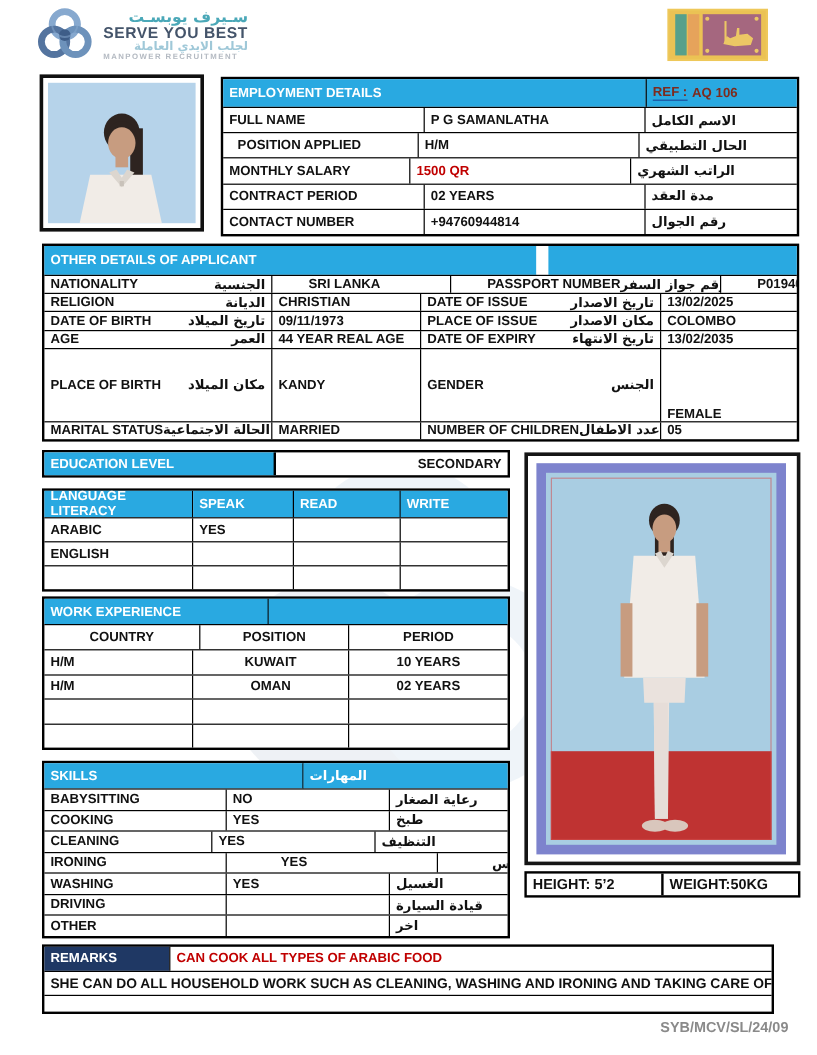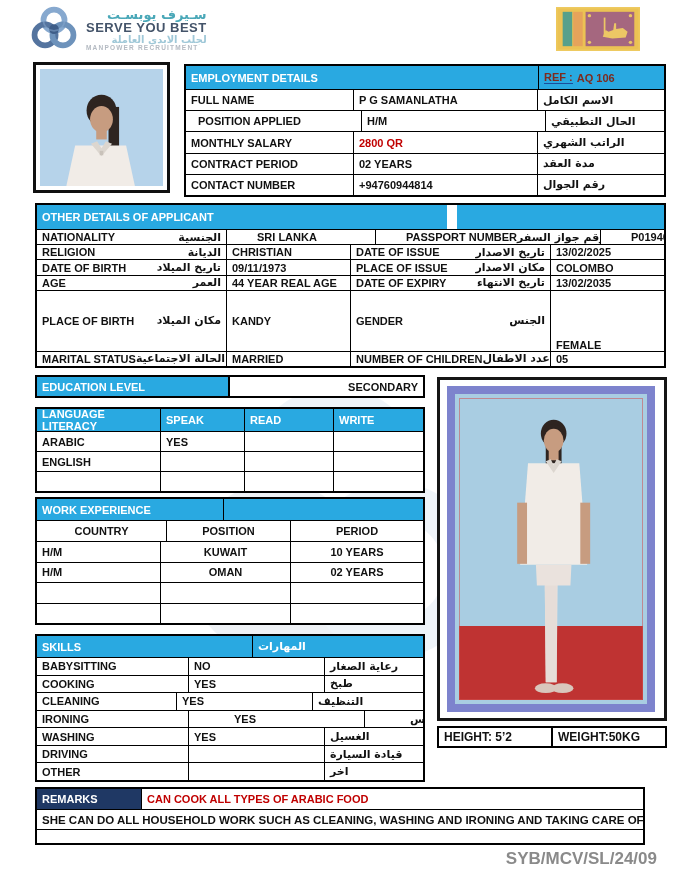--- a/index.html
+++ b/index.html
@@ -32,21 +32,21 @@
   
   .photo{position:absolute;left:437px;top:377px;width:230px;height:344px;border:3px solid #151515;
          background:#fff;box-sizing:border-box;}
   .photo-frame{position:absolute;left:7px;top:6px;right:9px;bottom:6px;background:#7d83cd;}
   .photo-inner{position:absolute;inset:8px;background:#a9cde2;overflow:hidden;}
   .photo-floor{position:absolute;left:4px;right:4px;bottom:4px;height:74px;background:#bf3332;}
   .photo-line{position:absolute;inset:4px;border:1px solid rgba(210,80,80,.55);}
   .person-full{position:absolute;left:0;right:0;bottom:4px;height:296px;}
   
   .navy{background:#1f3864;color:#fff;}
-  .footer-code{position:absolute;top:849px;right:24px;font-size:17px;color:#8a8a8a;font-weight:bold;}
+  .footer-code{position:absolute;top:849px;right:24px;font-size:12px;color:#8a8a8a;font-weight:bold;}
   .watermark{position:absolute;left:165px;top:368px;width:340px;height:340px;opacity:.07;pointer-events:none;}
   .ref-label{border-bottom:1.5px solid #1a4f9c;}
   .ref{color:#7d2b1e;font-weight:bold;font-size:11px;display:flex;gap:4px;align-items:center;}
 </style>
 </head>
 <body>
 
 <div class="page">
 
   <svg class="watermark" viewBox="0 0 64 64">
@@ -111,27 +111,27 @@
           <span>AQ 106</span>
         </span>
       </div>
     </div>
     <div class="row" style="flex:1;">
       <div class="c br" style="width:168px;">FULL NAME</div>
       <div class="c br" style="width:184px;">P G SAMANLATHA</div>
       <div class="c ar rt" style="flex:1;">الاسم الكامل</div>
     </div>
     <div class="row" style="flex:1;">
-      <div class="c br" style="width:176px;padding-left:12px;">POSITION APPLIED</div>
+      <div class="c br" style="width:163px;padding-left:12px;">POSITION APPLIED</div>
       <div class="c br" style="width:184px;">H/M</div>
       <div class="c ar rt" style="flex:1;">الحال التطبيقي</div>
     </div>
     <div class="row" style="flex:1;">
-      <div class="c br" style="width:168px;">MONTHLY SALARY</div>
-      <div class="c br red" style="width:184px;">2800 QR</div>
+      <div class="c br" style="width:156px;">MONTHLY SALARY</div>
+      <div class="c br red" style="width:184px;">1500 QR</div>
       <div class="c ar rt" style="flex:1;">الراتب الشهري</div>
     </div>
     <div class="row" style="flex:1;">
       <div class="c br" style="width:168px;">CONTRACT PERIOD</div>
       <div class="c br" style="width:184px;">02 YEARS</div>
       <div class="c ar rt" style="flex:1;">مدة العقد</div>
     </div>
     <div class="row" style="flex:1;">
       <div class="c br" style="width:168px;">CONTACT NUMBER</div>
       <div class="c br" style="width:184px;">+94760944814</div>

